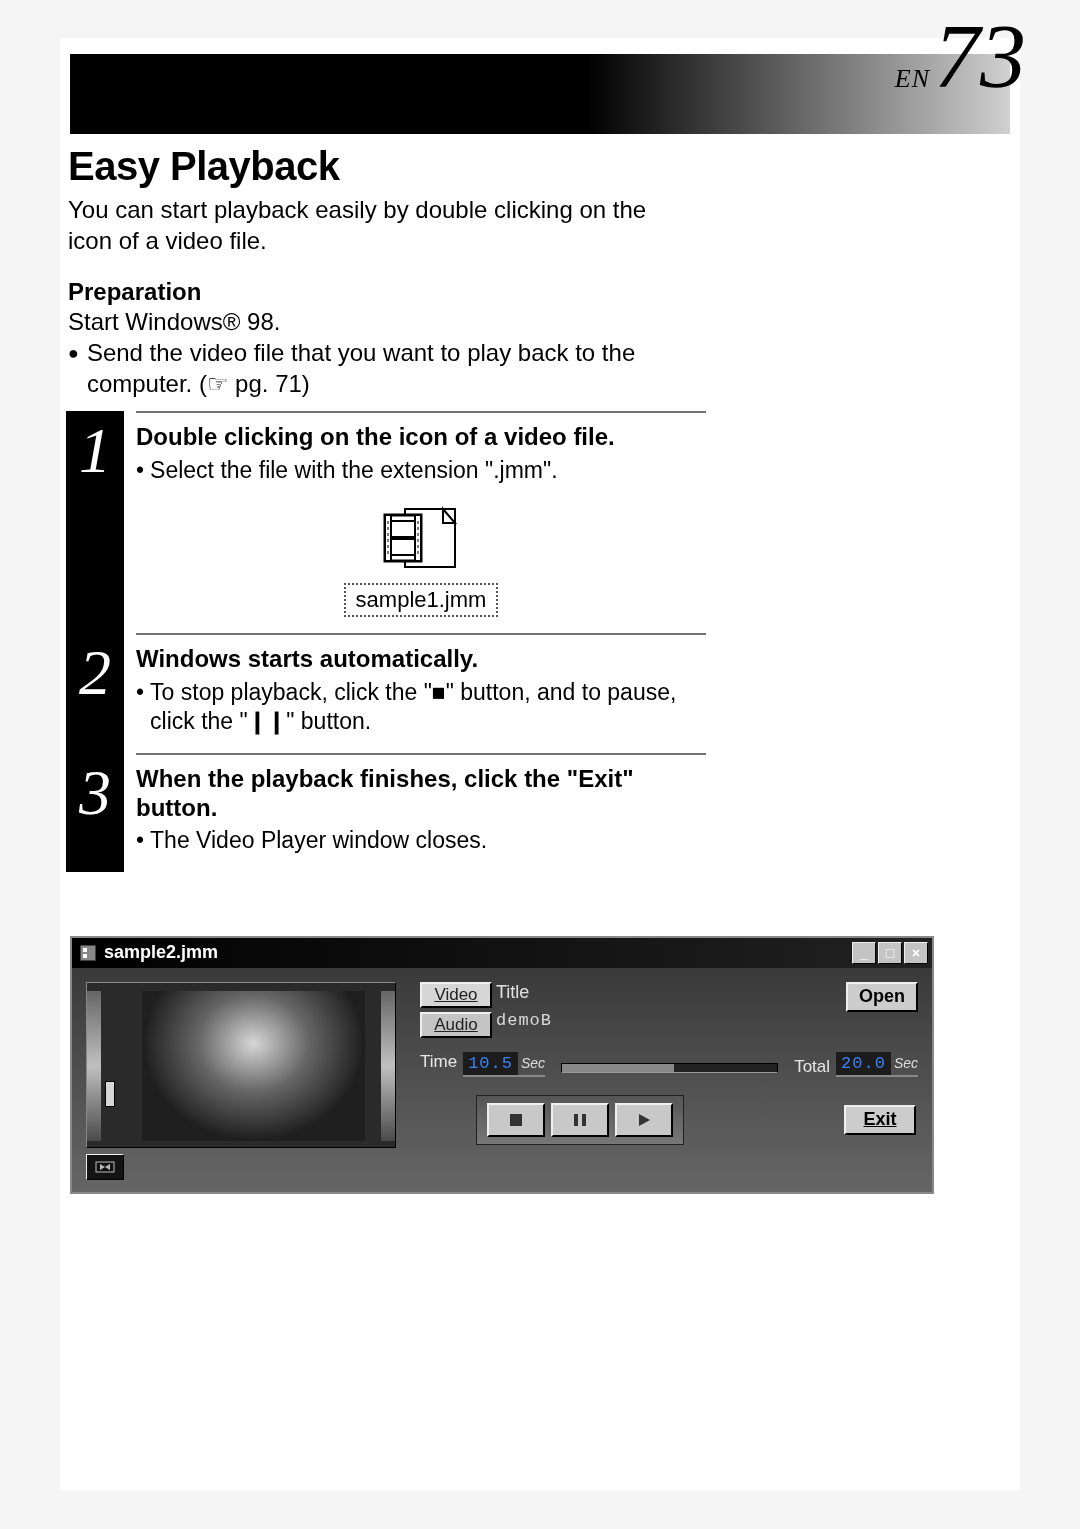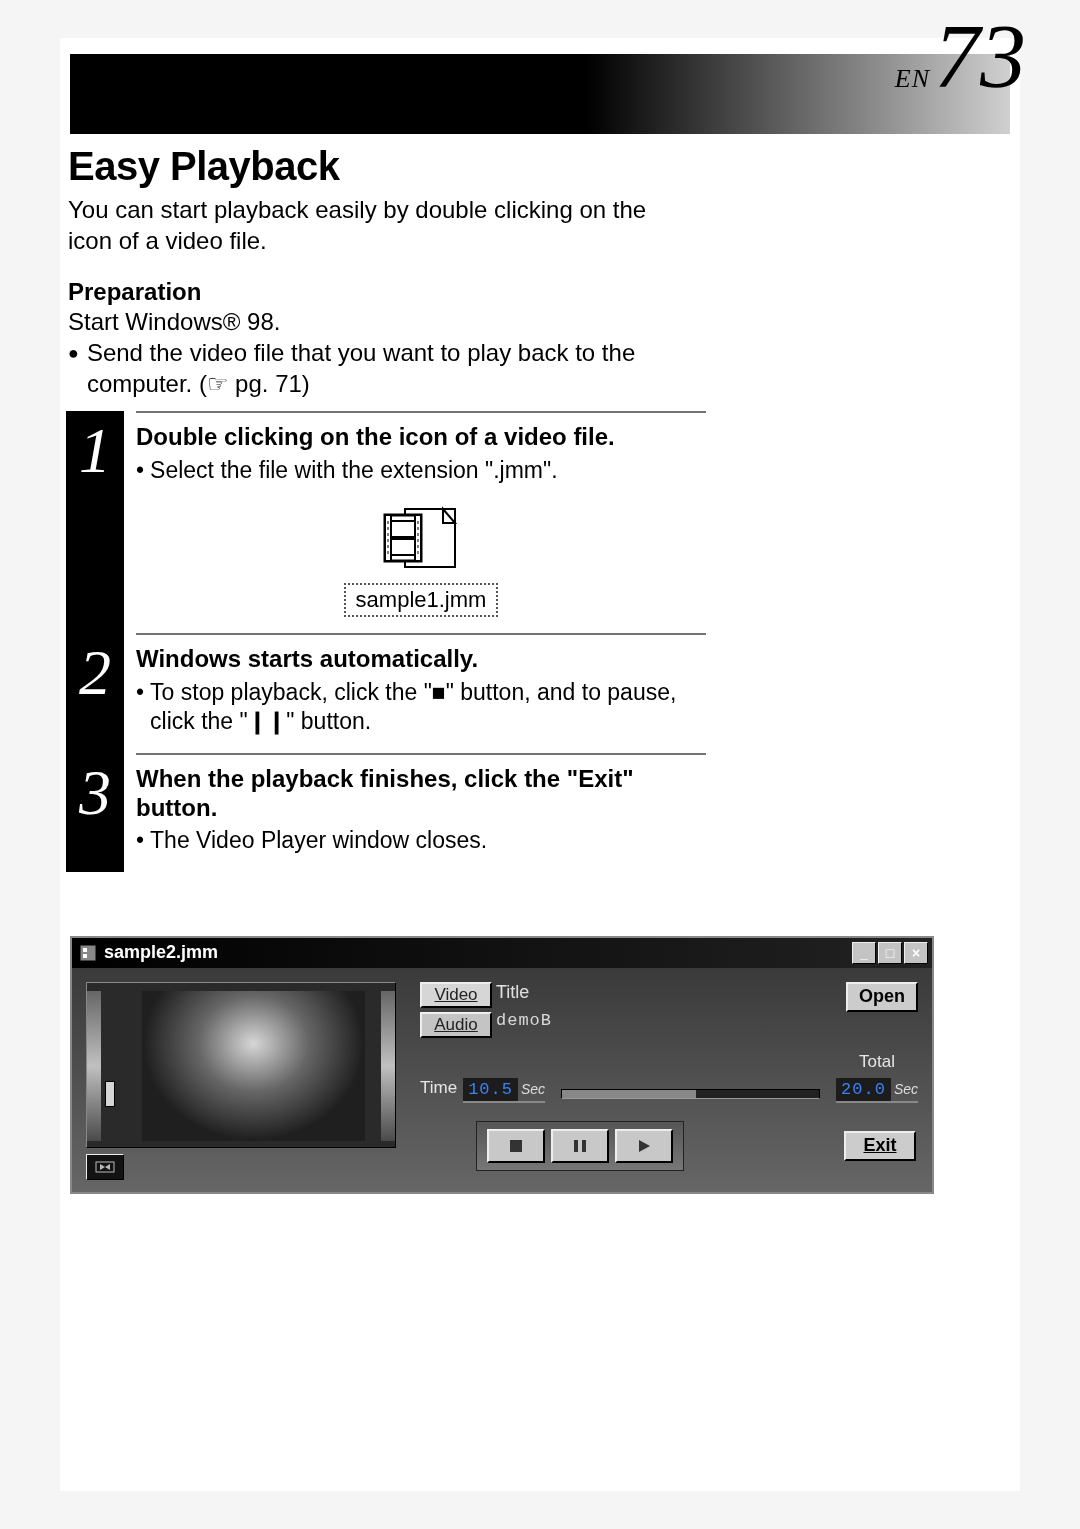--- a/index.html
+++ b/index.html
@@ -250,21 +250,21 @@
     background:#1c1c1c; color:#3b82f6; padding:2px 5px; font-family:"Courier New",monospace;
     font-size:17px; letter-spacing:1px;
   }
   .vp-sec { color:#ddd; font-size:14px; margin-left:3px; font-style:italic; }
   .vp-progress {
     flex:1; height:10px; background:#222; border:1px solid #000;
     border-bottom-color:#999;
     position:relative; margin-bottom:4px;
   }
   .vp-progress .fill { height:100%; background:#888; width:52%; }
-  .vp-totalcol { display:flex; flex-direction:column; align-items:center; gap:6px; }
+  .vp-totalcol { display:flex; flex-direction:row; align-items:flex-end; gap:6px; }
   .vp-row3 {
     display:flex; align-items:center; justify-content:space-between;
     padding:18px 2px 2px 2px;
   }
   .vp-ctrls {
     display:flex; gap:6px;
     background: linear-gradient(to bottom,#555,#777);
     padding:7px 10px;
     border:1px solid #222;
     margin-left: 54px;

